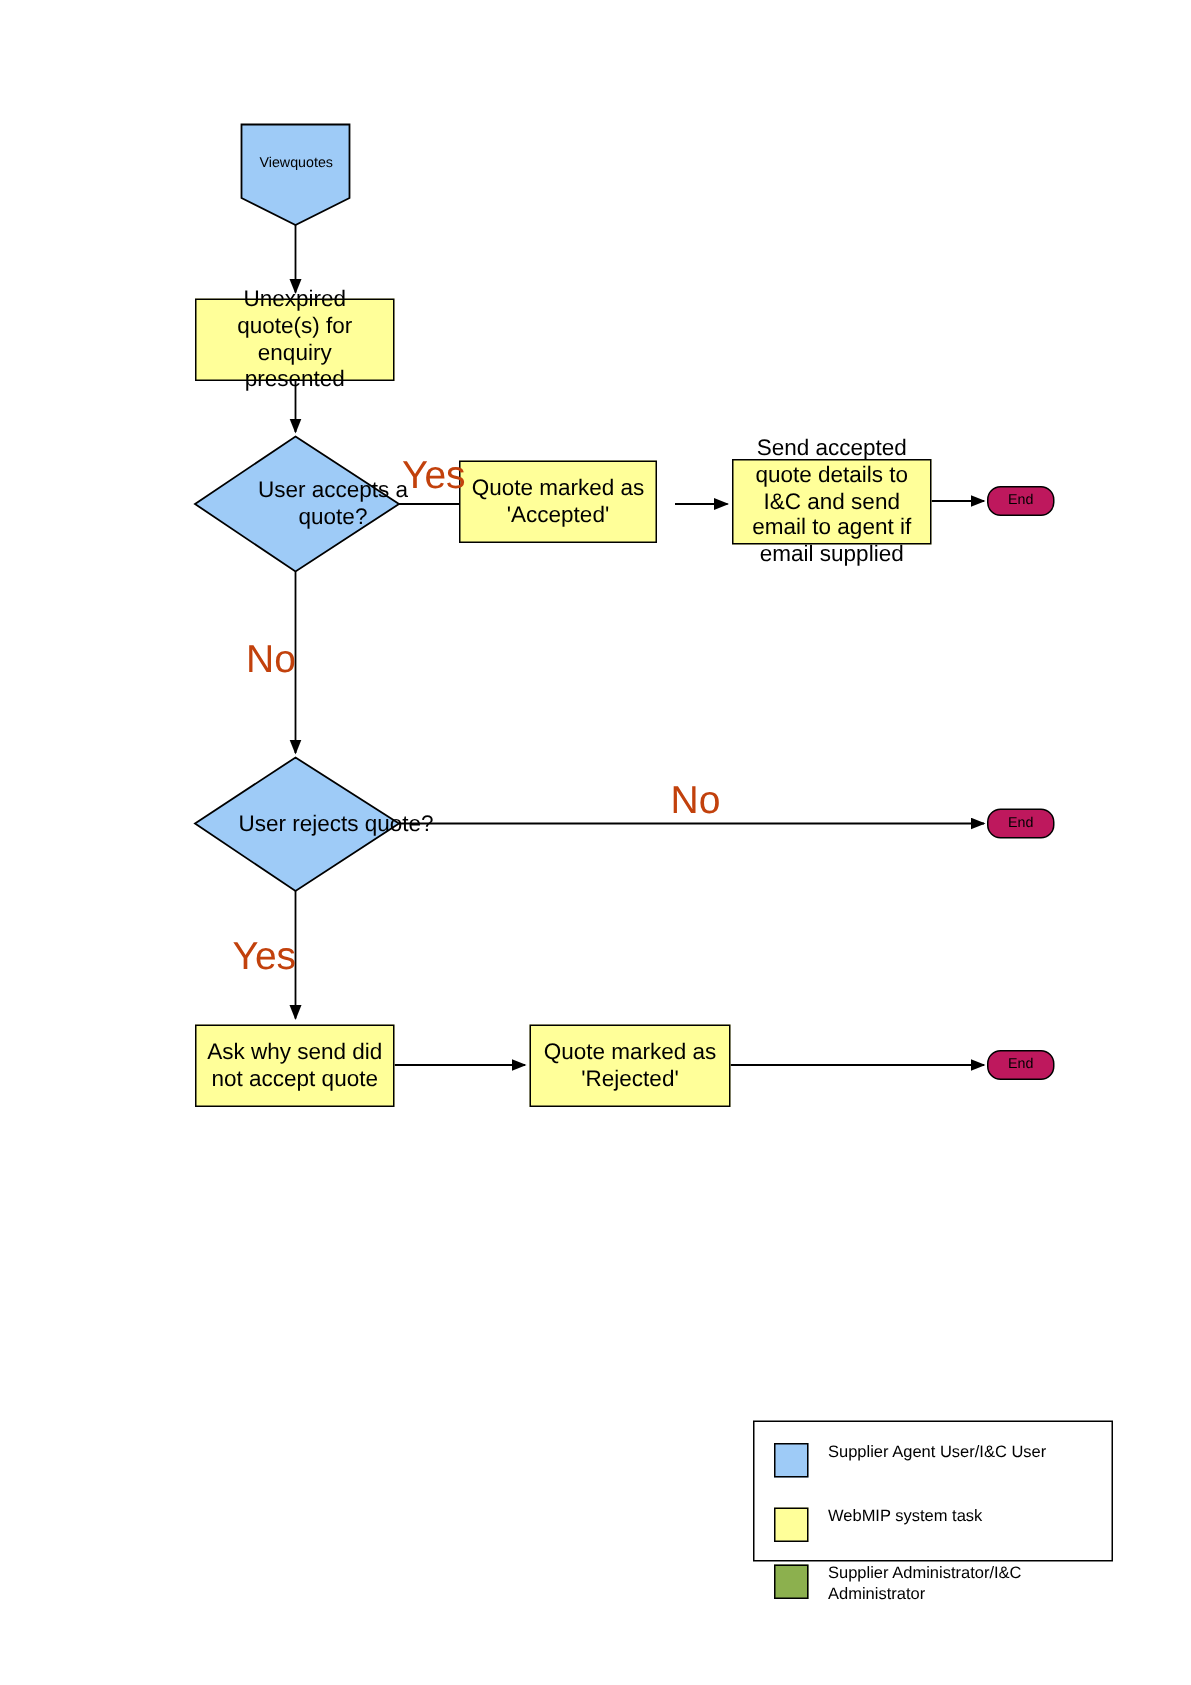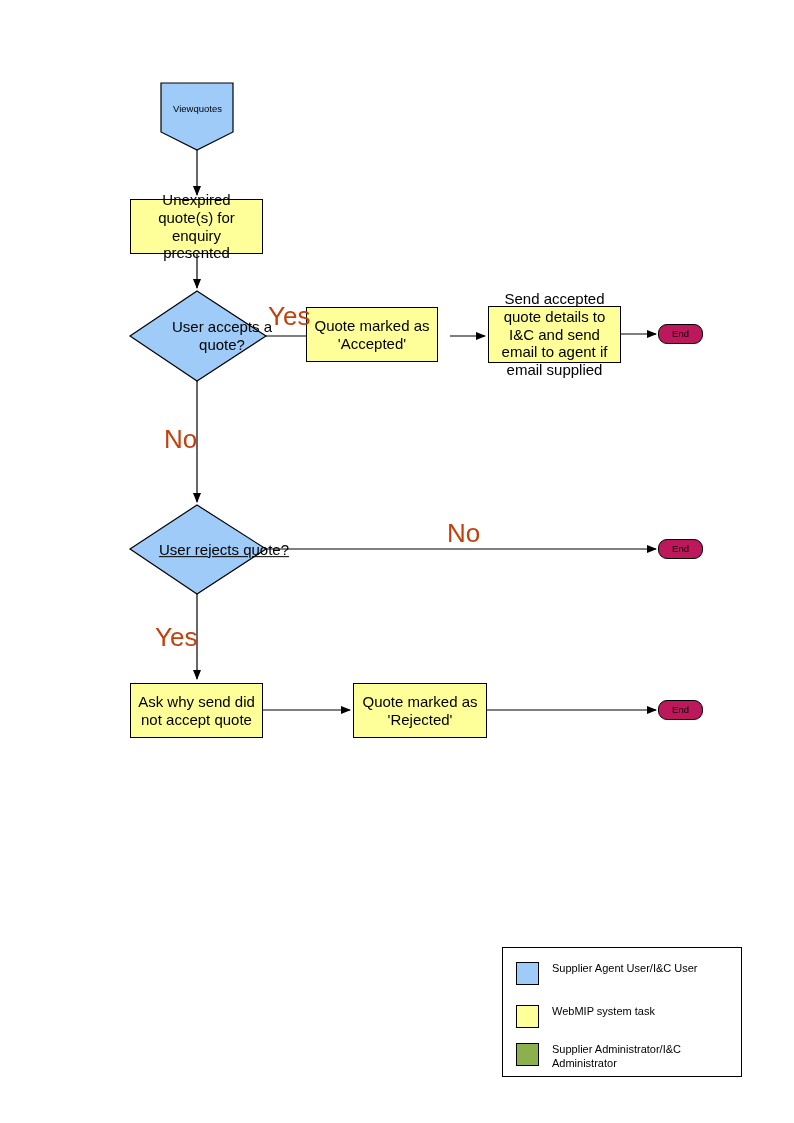--- a/index.html
+++ b/index.html
@@ -69,21 +69,21 @@
     font-size: 26px;
     color: #c2410c;
     line-height: 1;
     letter-spacing: 0px;
   }
   .legend-box {
     position: absolute;
     left: 502px;
     top: 947px;
     width: 240px;
-    height: 130px;
+    height: 94px;
     border: 1px solid #000000;
     background: #ffffff;
     box-sizing: border-box;
   }
   .legend-item {
     position: absolute;
     display: flex;
     align-items: flex-start;
     left: 13px;
   }
@@ -157,21 +157,21 @@
 
 <div class="node proc" style="left:488px; top:306px; width:133px; height:57px;">
   <span style="padding:0 5px;text-align:center;">Send accepted quote details to I&amp;C and send email to agent if email supplied</span>
 </div>
 
 <div class="node terminator" style="left:658px; top:324px; width:45px; height:20px;">
   <span>End</span>
 </div>
 
 <div class="node" style="left:130px; top:505px; width:136px; height:89px;">
-  <span class="diamond-label" style="padding:0 26px;text-decoration:underline;">User rejects quote?</span>
+  <span class="diamond-label" style="padding:0 26px;">User rejects quote?</span>
 </div>
 
 <div class="node terminator" style="left:658px; top:539px; width:45px; height:20px;">
   <span>End</span>
 </div>
 
 <div class="node proc" style="left:130px; top:683px; width:133px; height:55px;">
   <span style="padding:0 6px;">Ask why send did not accept quote</span>
 </div>
 

